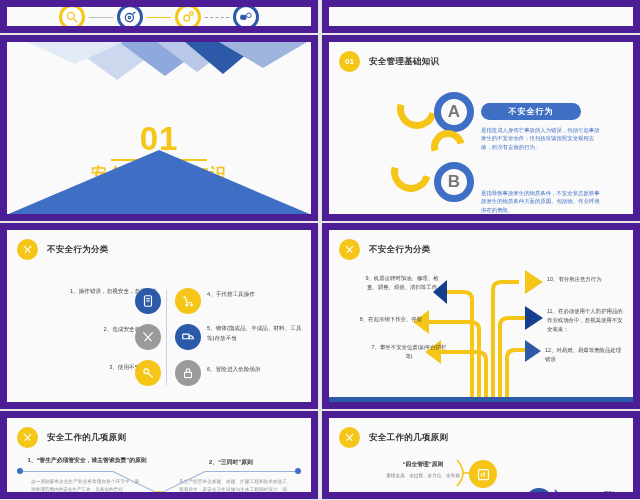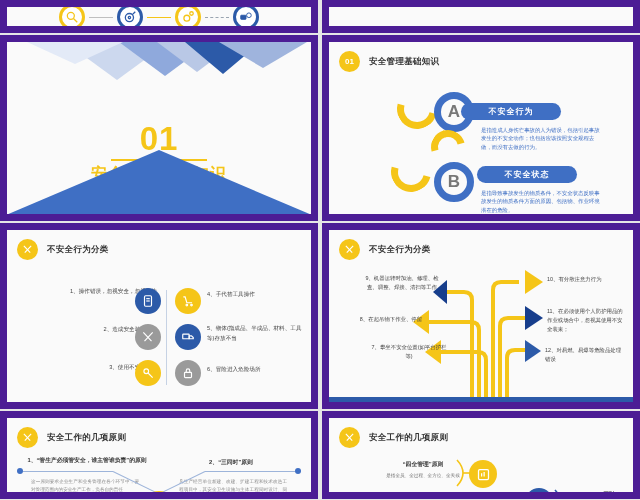--- a/index.html
+++ b/index.html
@@ -120,27 +120,26 @@
   </div>
 
   <div class="slide" style="height:186px;">
     <div class="hdr">
       <div class="badge y">01</div>
       <div class="hdr-title">安全管理基础知识</div>
     </div>
 
     <div class="arc" style="left:68px;top:47px;width:40px;height:40px;transform:rotate(-30deg);"></div>
     <div class="ring" style="left:105px;top:50px;">A</div>
-    <div class="pill" style="left:132px;top:61px;width:100px;">不安全行为</div>
+    <div class="pill" style="left:152px;top:61px;width:100px;">不安全行为</div>
     <div class="ab-desc" style="left:152px;top:84px;">是指造成人身伤亡事故的人为错误，包括引起事故发生的不安全动作；也包括应该按照安全规程去做，而没有去做的行为。</div>
 
     <div class="arc" style="left:62px;top:110px;width:40px;height:40px;transform:rotate(-30deg);"></div>
     <div class="arc" style="left:102px;top:88px;width:34px;height:34px;transform:rotate(120deg);"></div>
     <div class="ring" style="left:105px;top:120px;">B</div>
-    <div class="pill" style="left:148px;top:124px;width:100px;">不安全状态</div>
     <div class="ab-desc" style="left:152px;top:147px;">是指导致事故发生的物质条件，不安全状态反映事故发生的物质条件方面的原因、包括物、作业环境潜在的危险。</div>
   </div>
 
   <div class="slide s-low">
     <div class="hdr">
       <div class="badge y">
         <svg viewBox="0 0 24 24" stroke="#fff" stroke-width="2.4" fill="none" style="width:11px;height:11px;">
           <line x1="4" y1="4" x2="18" y2="19"></line>
             <line x1="20" y1="4" x2="6" y2="19"></line>
         </svg>

